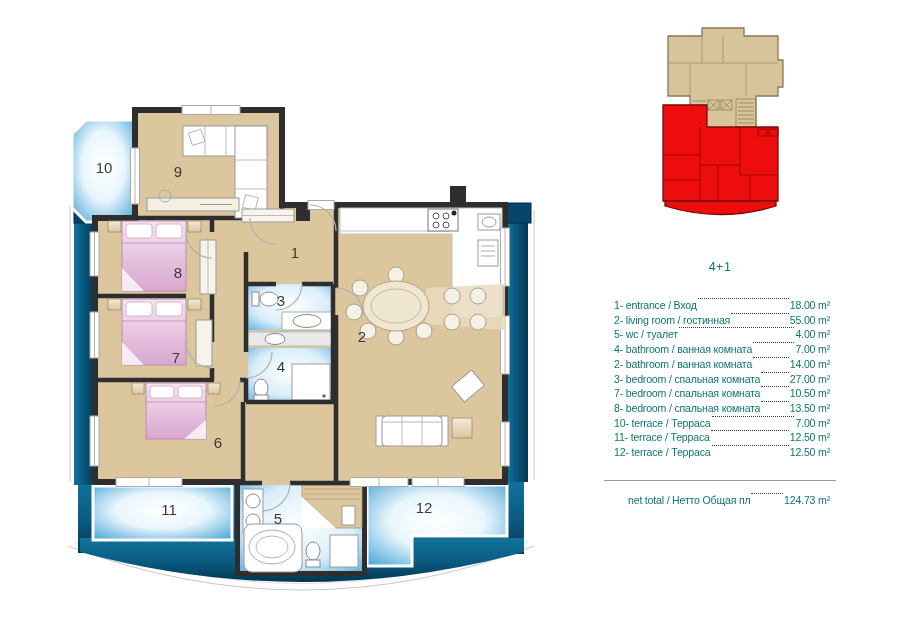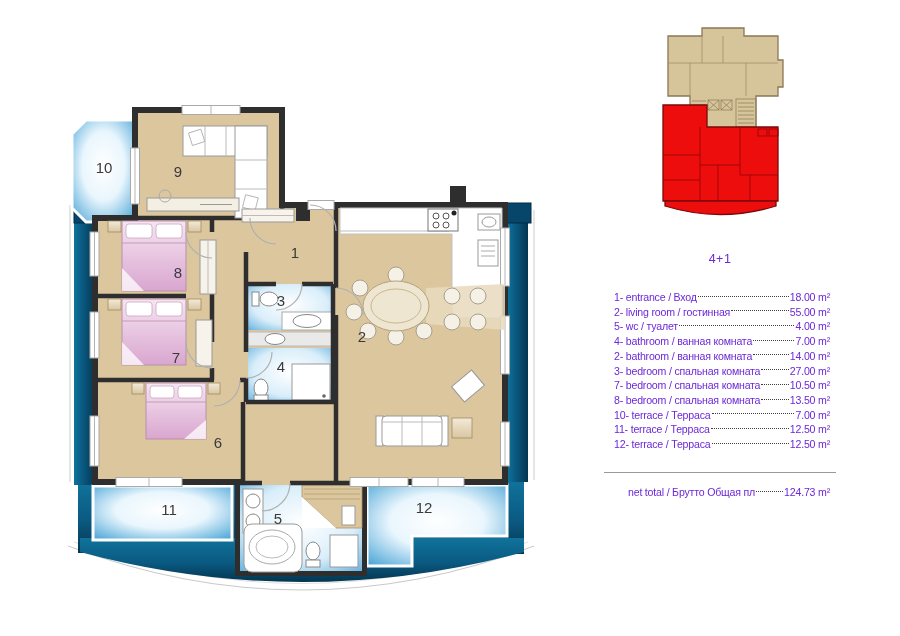--- a/index.html
+++ b/index.html
@@ -2,24 +2,24 @@
 <html><head>
 <meta charset="utf-8">
 <style>
   html,body{margin:0;padding:0;background:#fff;}
   .page{position:relative;width:900px;height:636px;background:#ffffff;overflow:hidden;
         font-family:"Liberation Sans",sans-serif;}
   svg text{font-family:"Liberation Sans",sans-serif;}
   .rnum{font-size:15px;fill:#3a3a3a;}
   .plan-svg{position:absolute;left:0;top:0;}
   .minimap-svg{position:absolute;left:630px;top:15px;}
-  .info{position:absolute;left:600px;top:252px;width:240px;color:#6d28d9;}
+  .info{position:absolute;left:600px;top:260px;width:240px;color:#0f766e;}
   .plan-title{text-align:center;font-size:12.5px;letter-spacing:.5px;margin-bottom:24px;}
   .legend{padding-left:14px;padding-right:10px;}
-  .legend-row{display:flex;align-items:center;font-size:10.6px;line-height:14.7px;letter-spacing:-0.2px;white-space:nowrap;}
+  .legend-row{display:flex;align-items:flex-start;font-size:10.6px;line-height:14.7px;letter-spacing:-0.2px;white-space:nowrap;}
   .leader{flex:1;border-bottom:1.3px dotted #3c3c3c;margin:0 1px 2.5px 1px;min-width:8px;}
   .divider{border-top:1px solid #9a9a9a;margin:20px 4px 12px 4px;}
   .totals{padding-left:28px;padding-right:10px;}
   .totals .legend-row{line-height:15.5px;}
 </style>
 </head>
 <body>
 
 <div class="page">
 
@@ -345,20 +345,20 @@
         </div>
       <div class="legend-row">
           <span>12- terrace / Терраса</span>
           <span class="leader"></span>
           <span>12.50 m²</span>
         </div>
     </div>
     <div class="divider"></div>
     <div class="totals">
       <div class="legend-row">
-          <span>net total / Брутто Общая пл</span>
+          <span>net total / Нетто Общая пл</span>
           <span class="leader"></span>
           <span>124.73 m²</span>
         </div>
     </div>
   </div>
 
 </div>
 
 </body></html>

